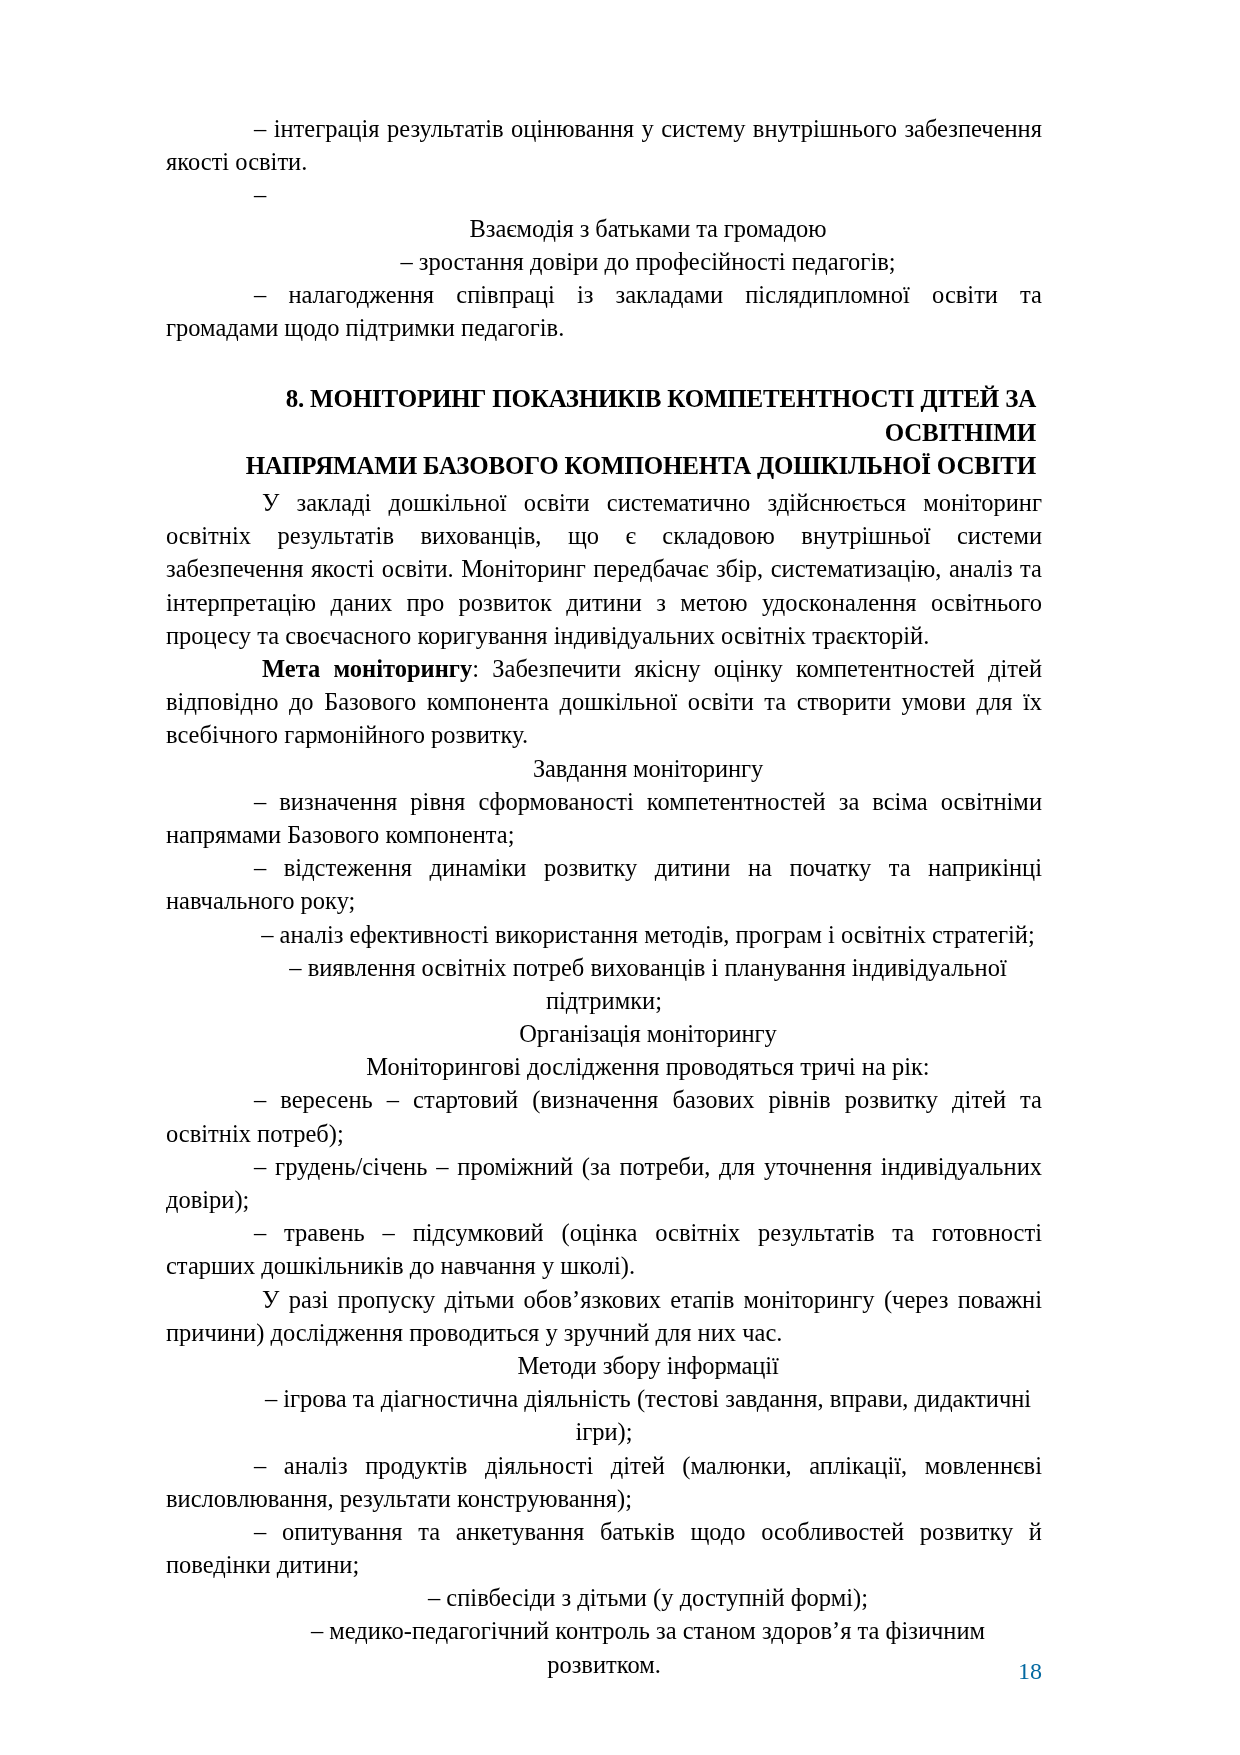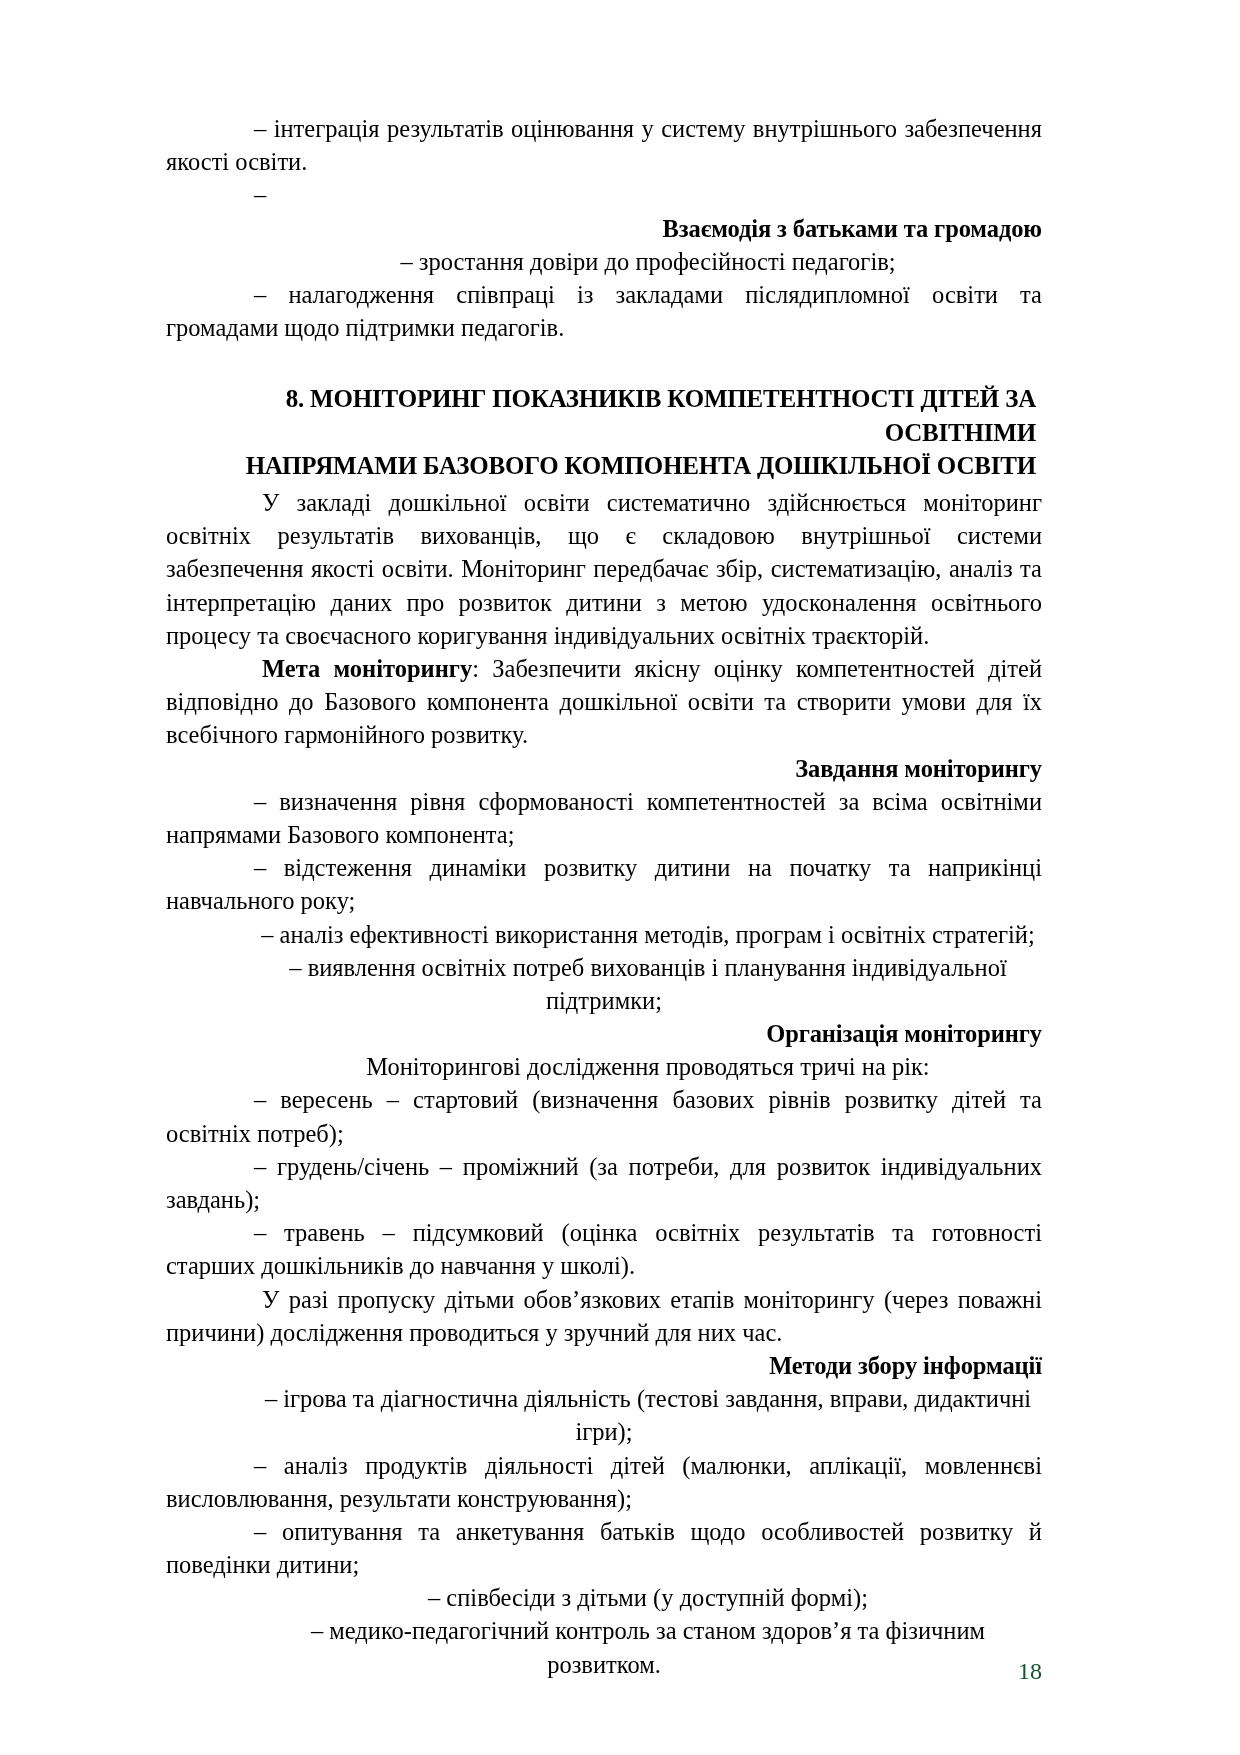--- a/index.html
+++ b/index.html
@@ -41,23 +41,23 @@
     text-indent: 96px;
   }
   
   .nojust {
     text-align: center;
   }
   .bold {
     font-weight: bold;
   }
   .sub-head {
-    font-weight: bold;
+    font-weight: normal;
     text-indent: 88px;
-    text-align: right;
+    text-align: center;
     letter-spacing: -0.1px;
   }
   .main-title {
     font-weight: bold;
     text-align: right;
     font-size: 25px;
     line-height: 1.33;
     letter-spacing: -0.2px;
     margin: 0;
     padding: 0 6px;
@@ -65,21 +65,21 @@
   .title-block {
     margin-top: 38px;
     margin-bottom: 4px;
   }
   .page-number {
     position: absolute;
     right: 198px;
     bottom: 78px;
     font-size: 24px;
     font-family: "Liberation Serif", "DejaVu Serif", serif;
-    color: #14532d;
+    color: #0369a1;
   }
   .lonely-dash {
     text-indent: 88px;
     text-align: left;
   }
 </style>
 </head>
 <body>
 
 <div class="page">
@@ -102,21 +102,21 @@
 
     <p class="sub-head">Завдання моніторингу</p>
     <p class="p-indent">– визначення рівня сформованості компетентностей за всіма освітніми напрямами Базового компонента;</p>
     <p class="p-indent">– відстеження динаміки розвитку дитини на початку та наприкінці навчального року;</p>
     <p class="p-indent nojust">– аналіз ефективності використання методів, програм і освітніх стратегій;</p>
     <p class="p-indent nojust">– виявлення освітніх потреб вихованців і планування індивідуальної підтримки;</p>
 
     <p class="sub-head">Організація моніторингу</p>
     <p class="p-indent nojust">Моніторингові дослідження проводяться тричі на рік:</p>
     <p class="p-indent">– вересень – стартовий (визначення базових рівнів розвитку дітей та освітніх потреб);</p>
-    <p class="p-indent">– грудень/січень – проміжний (за потреби, для розвиток індивідуальних завдань);</p>
+    <p class="p-indent">– грудень/січень – проміжний (за потреби, для уточнення індивідуальних довіри);</p>
     <p class="p-indent">– травень – підсумковий (оцінка освітніх результатів та готовності старших дошкільників до навчання у школі).</p>
     <p class="p-indent-big">У разі пропуску дітьми обов’язкових етапів моніторингу (через поважні причини) дослідження проводиться у зручний для них час.</p>
 
     <p class="sub-head">Методи збору інформації</p>
     <p class="p-indent nojust">– ігрова та діагностична діяльність (тестові завдання, вправи, дидактичні ігри);</p>
     <p class="p-indent">– аналіз продуктів діяльності дітей (малюнки, аплікації, мовленнєві висловлювання, результати конструювання);</p>
     <p class="p-indent">– опитування та анкетування батьків щодо особливостей розвитку й поведінки дитини;</p>
     <p class="p-indent nojust">– співбесіди з дітьми (у доступній формі);</p>
     <p class="p-indent nojust">– медико-педагогічний контроль за станом здоров’я та фізичним розвитком.</p>
 

